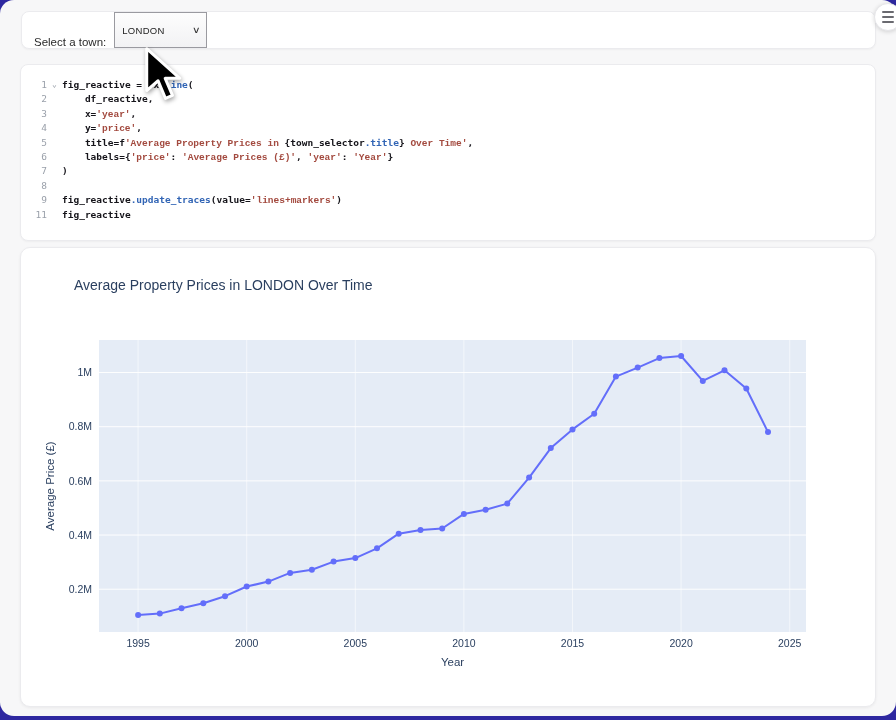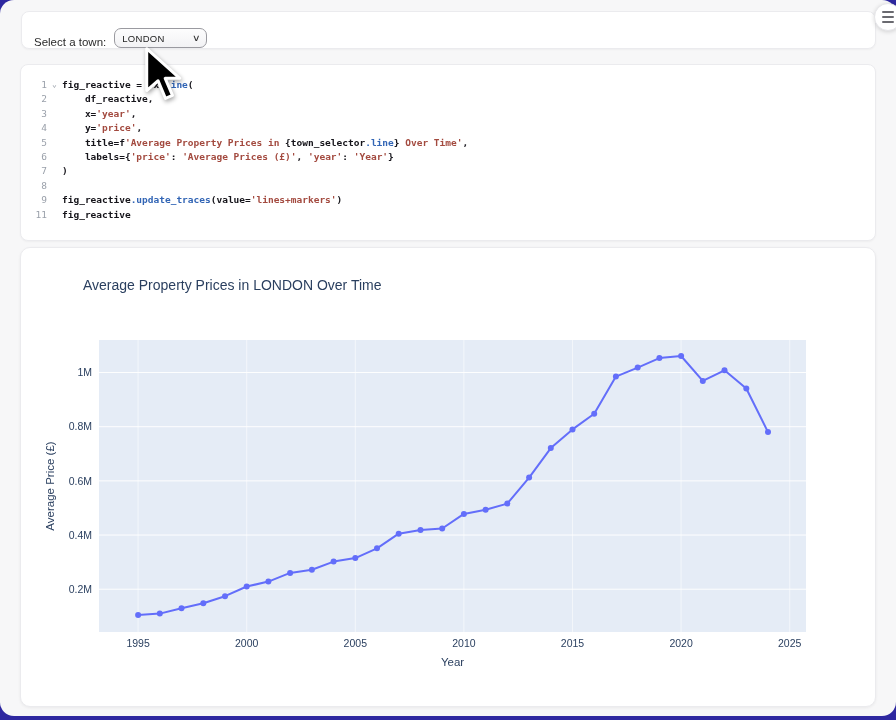--- a/index.html
+++ b/index.html
@@ -6,46 +6,46 @@
   html,body { width:896px; height:720px; }
   body { position:relative; overflow:hidden; background:#2e28a0; font-family:"Liberation Sans", sans-serif; }
 
   .page { position:absolute; left:0; top:0; right:0; bottom:4px; background:#f7f7f8; border-radius:14px; overflow:hidden; }
 
   .card { position:absolute; background:#fff; border:1px solid #ebebee; border-radius:8px; box-shadow:0 1px 2px rgba(0,0,0,.04); }
 
   
   .widget-card { left:21px; top:11px; width:855px; height:38px; display:flex; align-items:flex-end; padding-left:12px; }
   .widget-label { font-size:11.5px; color:#2b2b2b; }
-  .select-box { margin-left:8px; width:93px; height:20px; border:1px solid #9a9aa0; border-radius:7px;
+  .select-box { margin-left:8px; width:93px; height:36px; border:1px solid #9a9aa0; border-radius:0;
                 background:linear-gradient(#fdfdfd,#f2f2f4); display:flex; align-items:center;
                 padding:0 7px; cursor:pointer; }
   .select-box .val { font-size:9.5px; color:#222; letter-spacing:.3px; flex:1; }
   .select-box .chev { font-size:9px; color:#333; transform:scaleX(1.3); }
 
   
   .menu-btn { position:absolute; left:874px; top:3px; width:28px; height:28px; border-radius:50%;
               background:#fff; border:1px solid #e6e6e9; box-shadow:0 1px 4px rgba(0,0,0,.15);
               display:flex; flex-direction:column; align-items:center; justify-content:center; cursor:pointer; z-index:30; }
   .menu-btn .bar { width:12px; height:1.6px; background:#6a6a70; margin:1.6px 0; border-radius:1px; }
 
   
   .code-card { left:20px; top:64px; width:856px; height:177px; padding-top:13px;
                font-family:"DejaVu Sans Mono","Liberation Mono",monospace; font-size:9.5px; font-weight:600; }
   .code-line { display:flex; height:14.4px; line-height:14.4px; white-space:pre; }
   .code-line .ln { width:26px; text-align:right; color:#9aa0aa; font-weight:400; }
   .code-line .fold { width:15px; text-align:center; color:#9aa0aa; font-size:8px; }
   .code-line .src { flex:1; }
   .c-p { color:#15141a; }
-  .c-s { color:#a34a3f; }
+  .c-s { color:#a34a3f;font-family:Liberation Mono, monospace; }
   .c-b { color:#3265b5; }
 
   
   .chart-card { left:20px; top:247px; width:856px; height:460px; border-radius:10px; box-shadow:0 1px 3px rgba(0,0,0,.06); }
-  .chart-title { position:absolute; left:62px; top:29px; font-size:14px; color:#2a3f5f; }
+  .chart-title { position:absolute; left:53px; top:29px; font-size:14px; color:#2a3f5f; }
   #chart-svg { position:absolute; left:0; top:0; }
 
   
   .cursor { position:absolute; left:144px; top:46px; z-index:40; filter:drop-shadow(1.5px 2.5px 2px rgba(0,0,0,.35)); pointer-events:none; }
 </style>
 </head>
 <body style="background: rgb(46, 40, 160);">
 
 <div class="page">
 
@@ -56,21 +56,21 @@
       <span class="chev">∨</span>
     </div>
   </div>
 
   <div class="card code-card">
     <div id="code-lines">
         <div class="code-line"><span class="ln">1</span><span class="fold">⌄</span><span class="src"><span class="c-p">fig_reactive = px.</span><span class="c-b">line</span><span class="c-p">(</span></span></div>
         <div class="code-line"><span class="ln">2</span><span class="fold"></span><span class="src"><span class="c-p">    df_reactive,</span></span></div>
         <div class="code-line"><span class="ln">3</span><span class="fold"></span><span class="src"><span class="c-p">    x=</span><span class="c-s">'year'</span><span class="c-p">,</span></span></div>
         <div class="code-line"><span class="ln">4</span><span class="fold"></span><span class="src"><span class="c-p">    y=</span><span class="c-s">'price'</span><span class="c-p">,</span></span></div>
-        <div class="code-line"><span class="ln">5</span><span class="fold"></span><span class="src"><span class="c-p">    title=f</span><span class="c-s">'Average Property Prices in </span><span class="c-p">{town_selector</span><span class="c-b">.line</span><span class="c-p">}</span><span class="c-s"> Over Time'</span><span class="c-p">,</span></span></div>
+        <div class="code-line"><span class="ln">5</span><span class="fold"></span><span class="src"><span class="c-p">    title=f</span><span class="c-s">'Average Property Prices in </span><span class="c-p">{town_selector</span><span class="c-b">.title</span><span class="c-p">}</span><span class="c-s"> Over Time'</span><span class="c-p">,</span></span></div>
         <div class="code-line"><span class="ln">6</span><span class="fold"></span><span class="src"><span class="c-p">    labels={</span><span class="c-s">'price'</span><span class="c-p">: </span><span class="c-s">'Average Prices (£)'</span><span class="c-p">, </span><span class="c-s">'year'</span><span class="c-p">: </span><span class="c-s">'Year'</span><span class="c-p">}</span></span></div>
         <div class="code-line"><span class="ln">7</span><span class="fold"></span><span class="src"><span class="c-p">)</span></span></div>
         <div class="code-line"><span class="ln">8</span><span class="fold"></span><span class="src"></span></div>
         <div class="code-line"><span class="ln">9</span><span class="fold"></span><span class="src"><span class="c-p">fig_reactive</span><span class="c-b">.update_traces</span><span class="c-p">(value=</span><span class="c-s">'lines+markers'</span><span class="c-p">)</span></span></div>
         <div class="code-line"><span class="ln">11</span><span class="fold"></span><span class="src"><span class="c-p">fig_reactive</span></span></div>
       </div>
   </div>
 
   <div class="card chart-card">
     <svg id="chart-svg" width="856" height="460">

